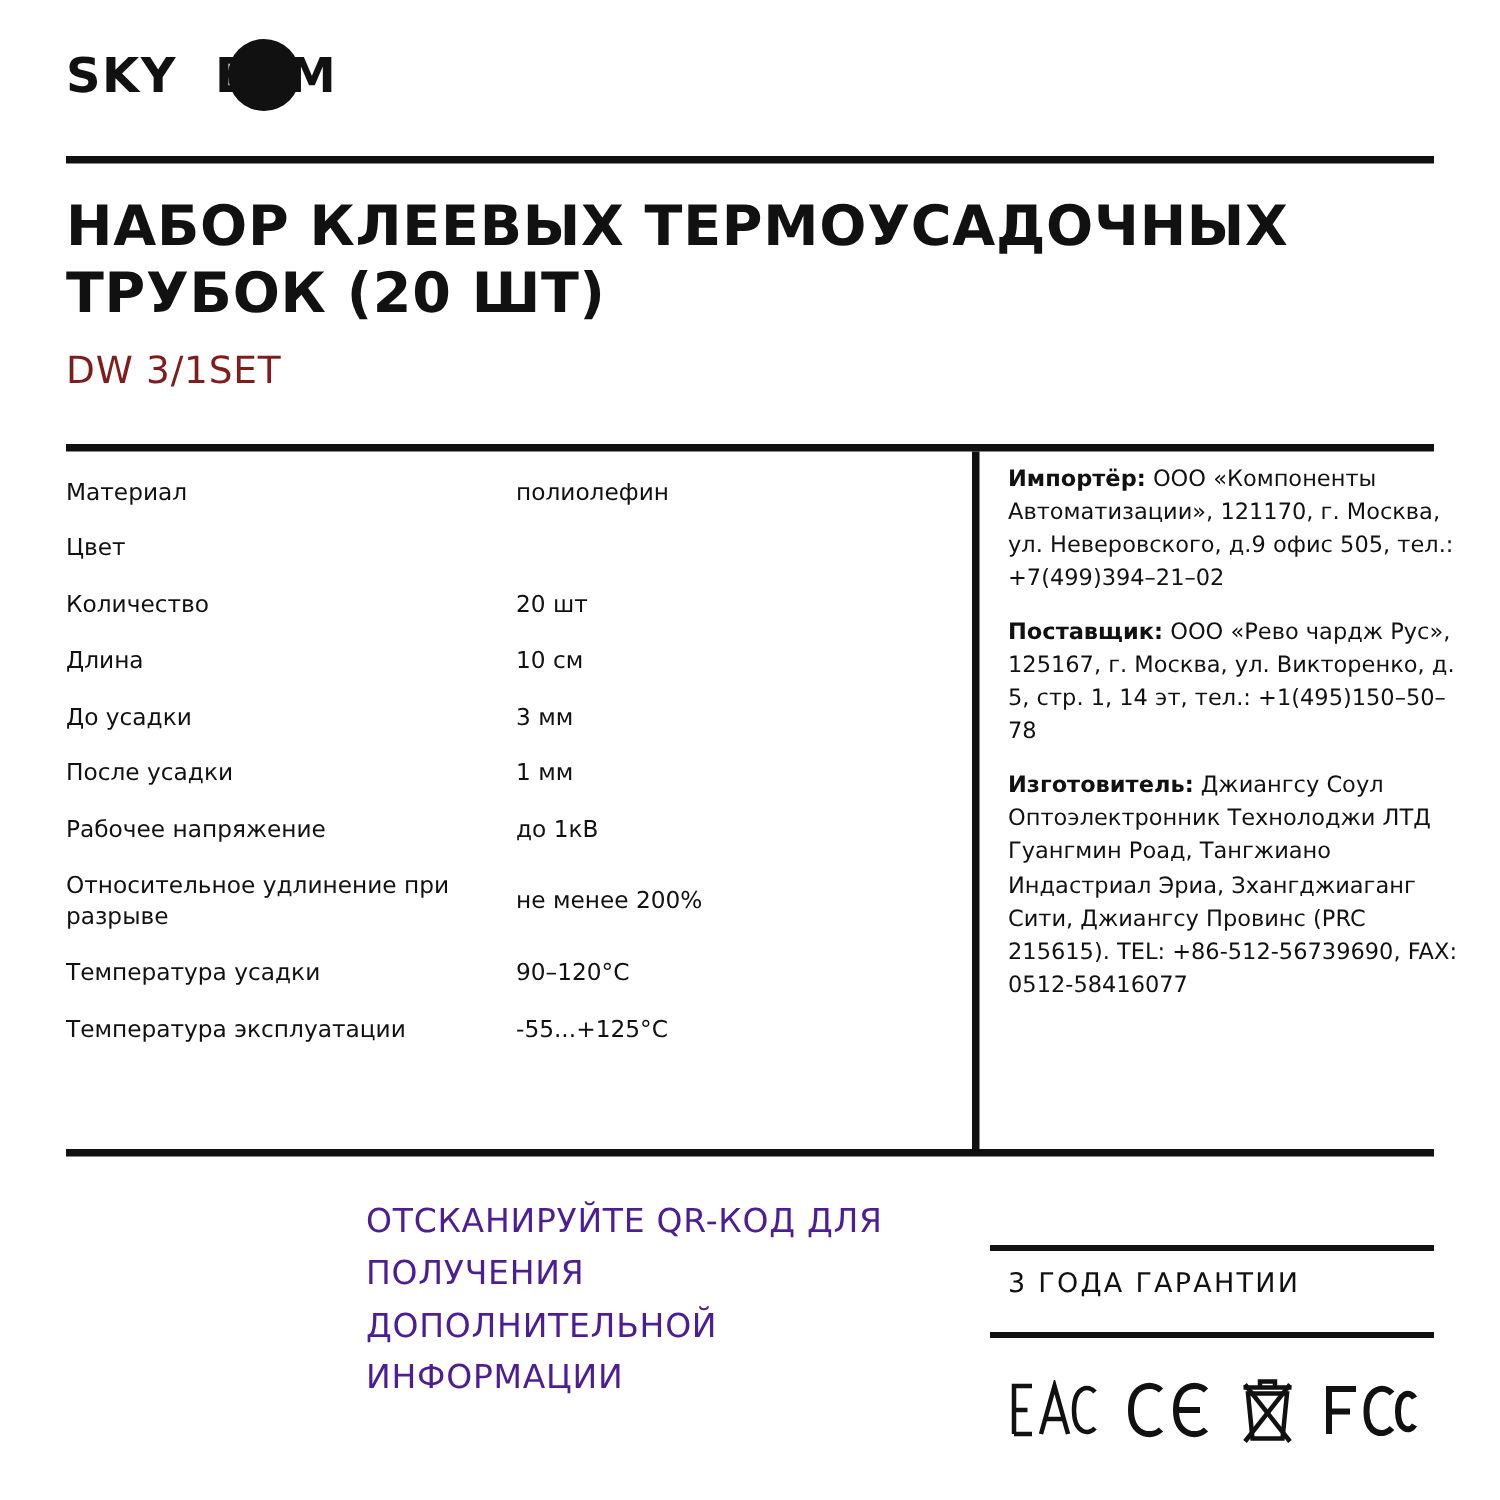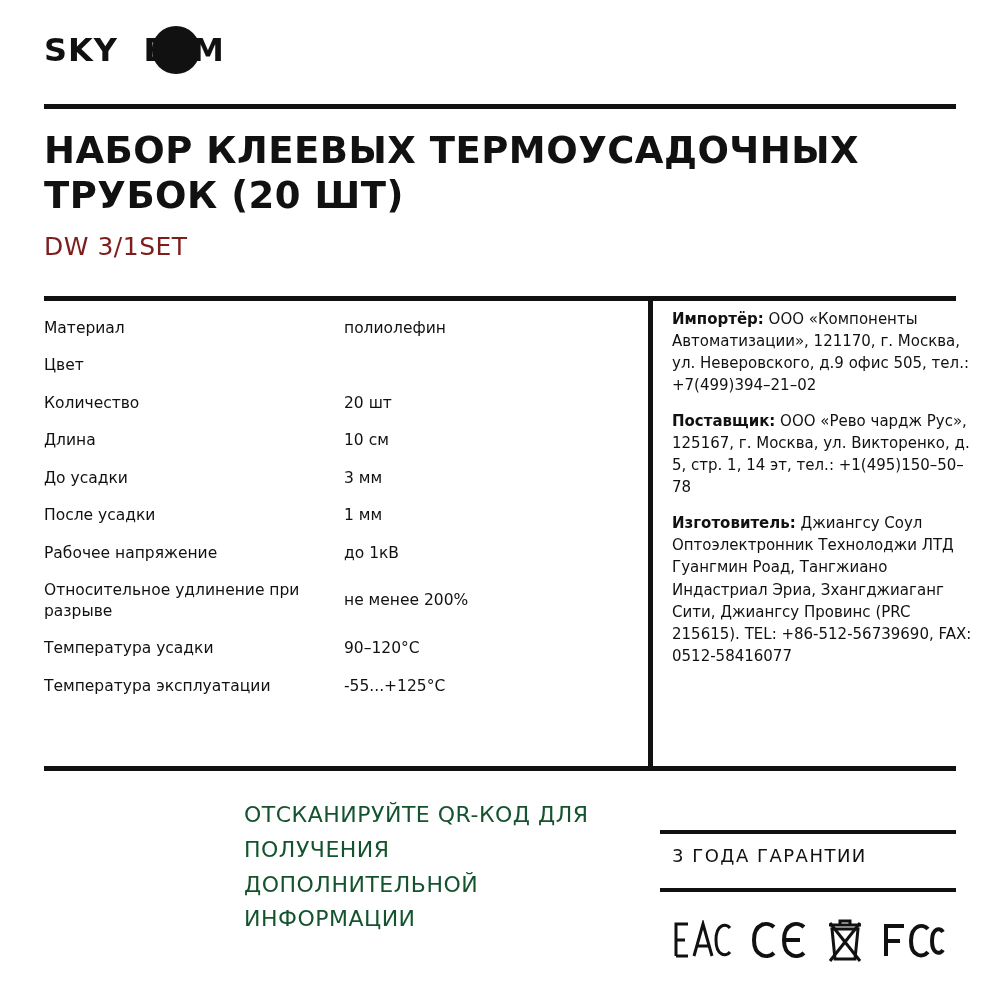--- a/index.html
+++ b/index.html
@@ -150,21 +150,21 @@
   
   .qr-note {
     position: absolute;
     left: 244px;
     top: 798px;
     width: 380px;
     font-size: 22px;
     line-height: 1.58;
     letter-spacing: 0.5px;
     text-transform: uppercase;
-    color: #14532d;
+    color: #4c1d95;
   }
 
   
   .warranty-sep {
     position: absolute;
     left: 660px;
     top: 830px;
     width: 296px;
     height: 4px;
     background: #111111;

